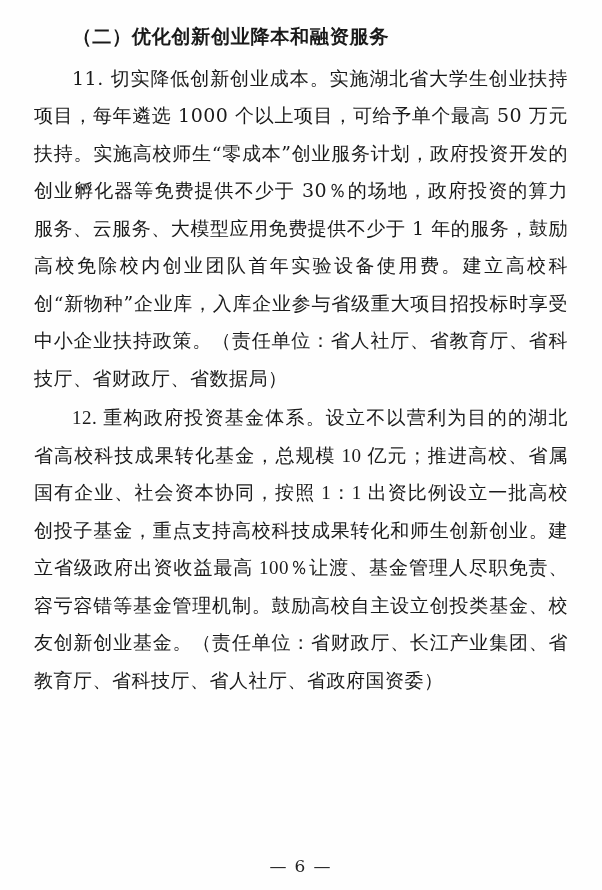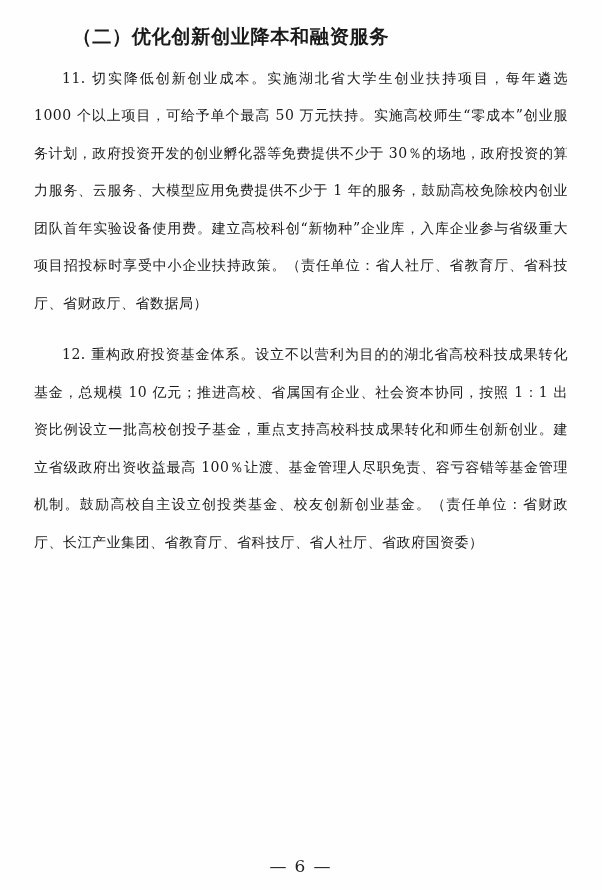--- a/index.html
+++ b/index.html
@@ -33,26 +33,27 @@
     font-weight: bold;
     text-indent: 2em;
     font-size: 19.2px;
     line-height: 37.5px;
     margin: 0 0 4px 0;
     letter-spacing: 0.6px;
   }
   .para {
     text-indent: 2em;
     margin: 0;
-    font-size: 14px;
+    font-size: 19px;
     line-height: 37.5px;
     letter-spacing: 0.5px;
   }
   .para + .para {
-    margin-top: 14px;
+    margin-top: 2px;
+    font-family: Liberation Serif, serif;
   }
   .footer {
     position: absolute;
     left: 0;
     right: 0;
     bottom: 14px;
     text-align: center;
     font-size: 17px;
     letter-spacing: 2px;
     color: #222;

